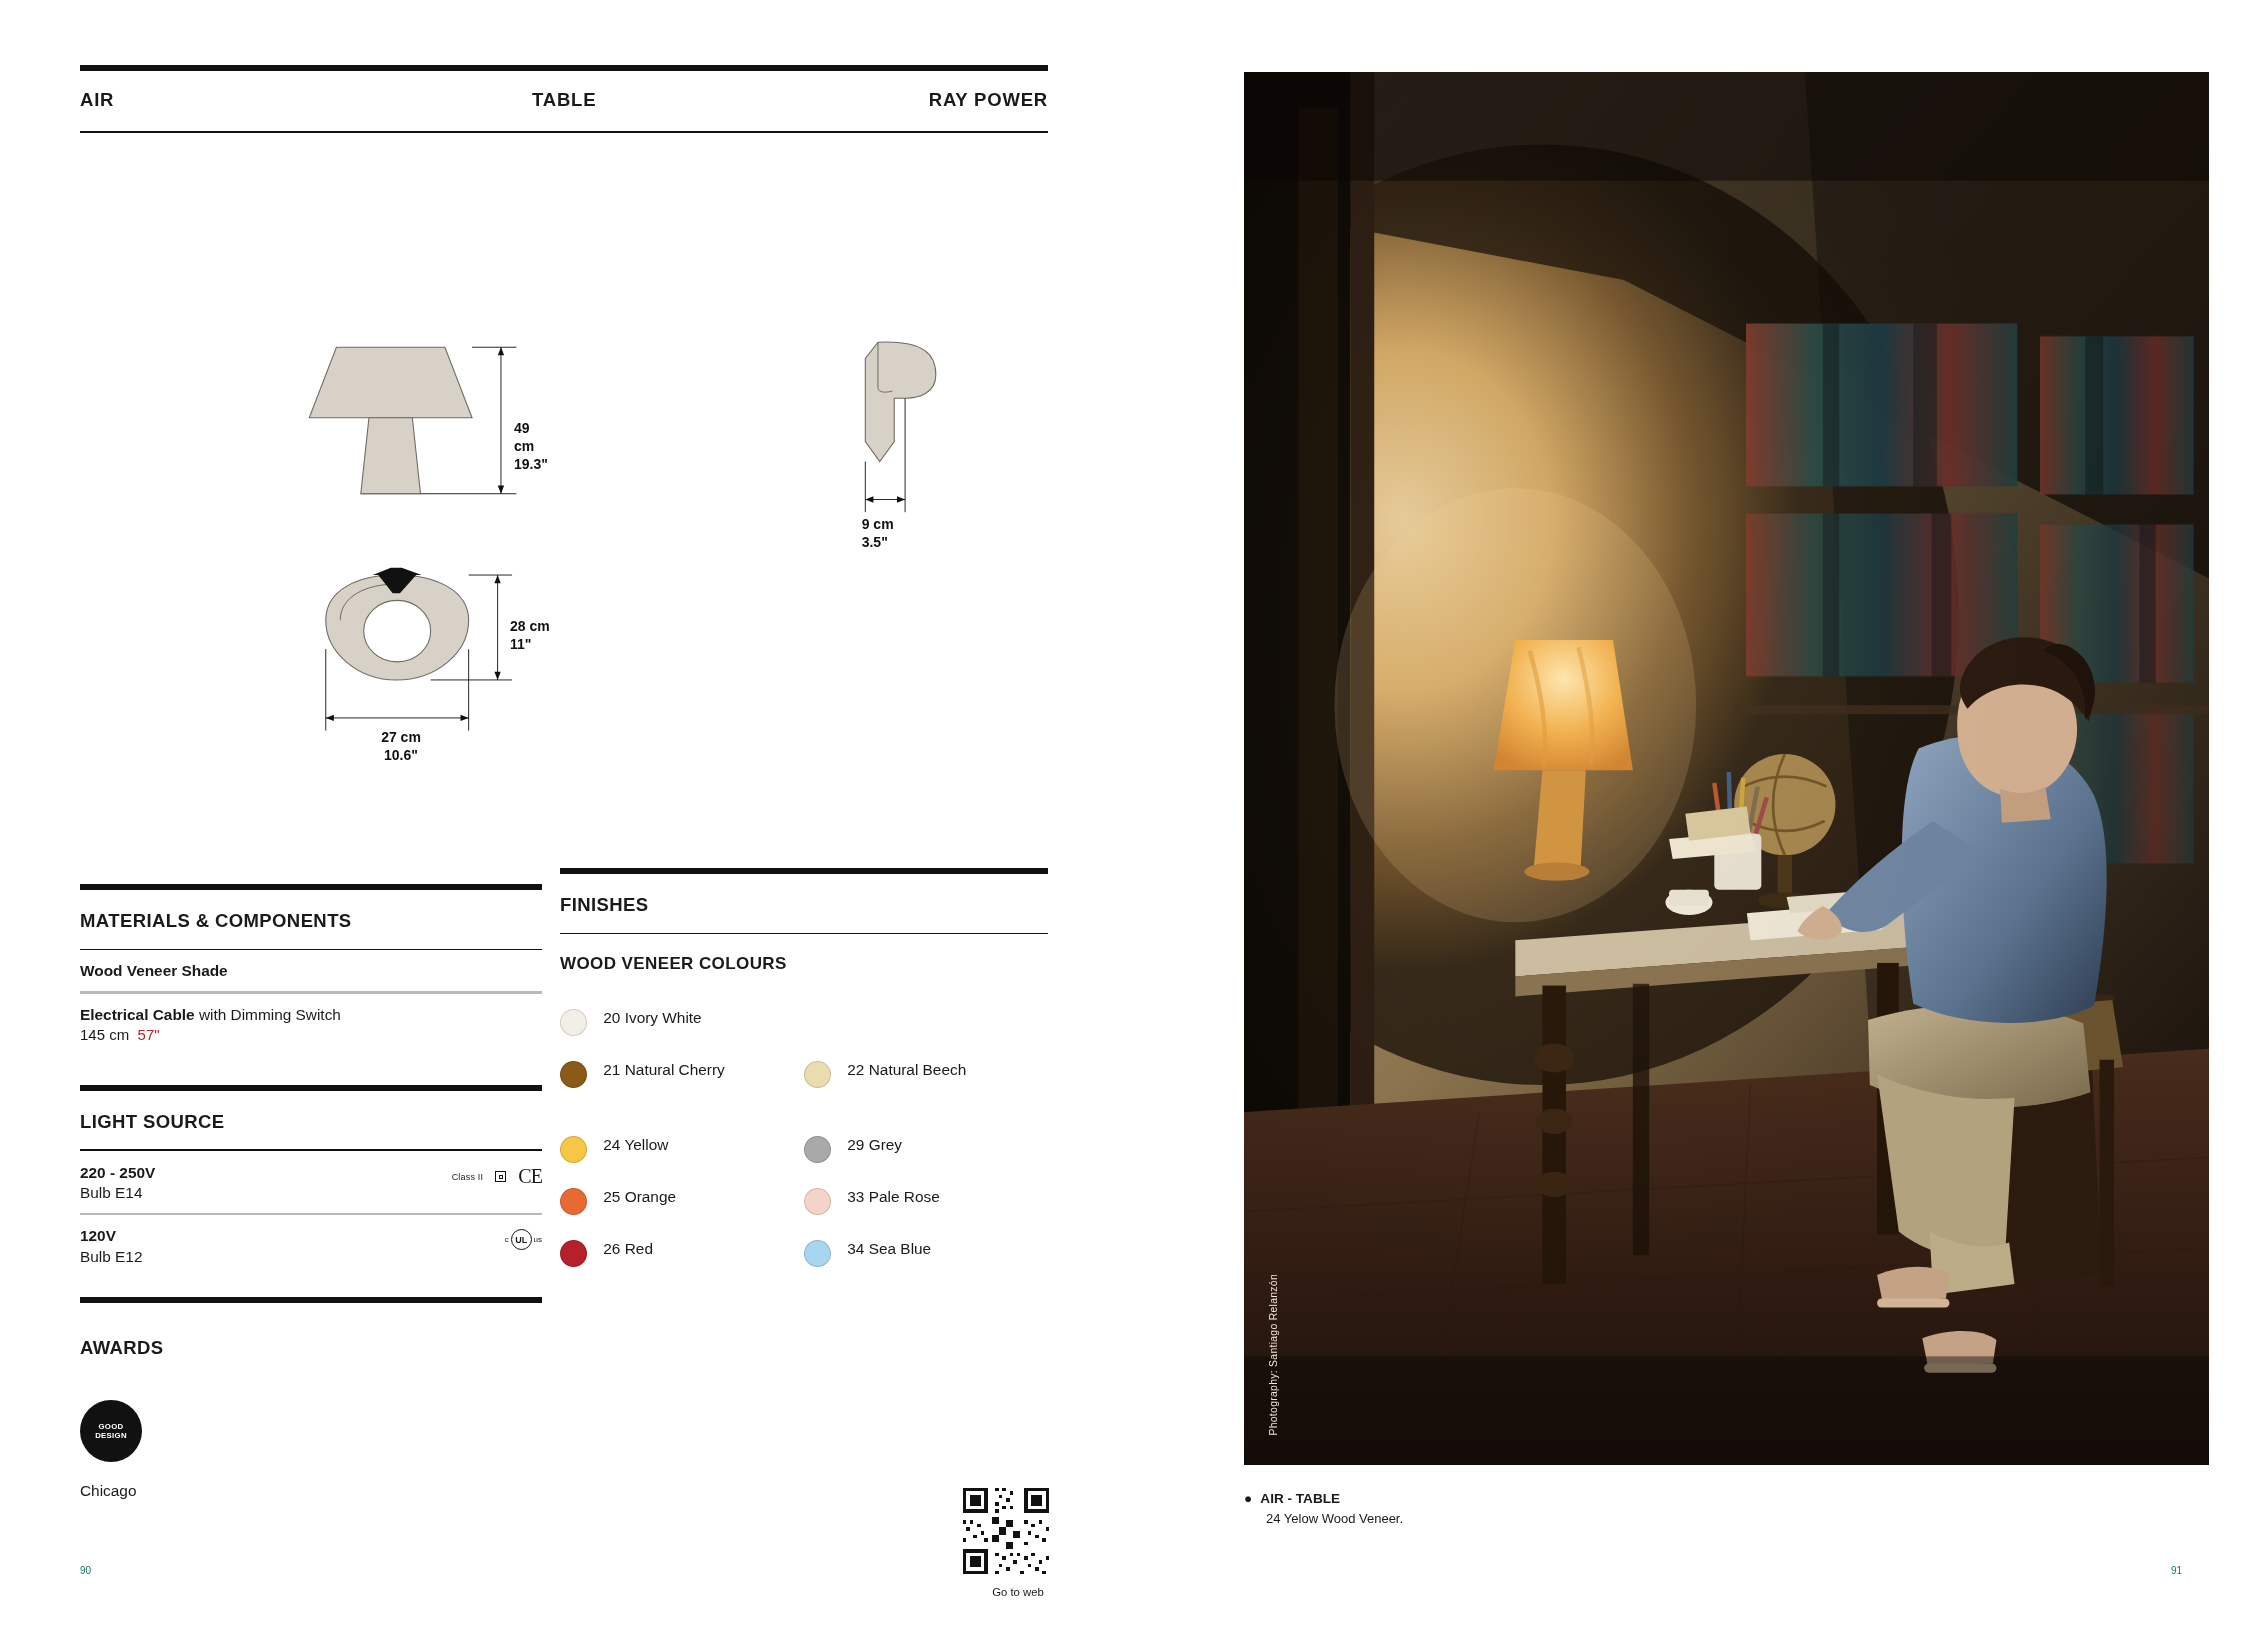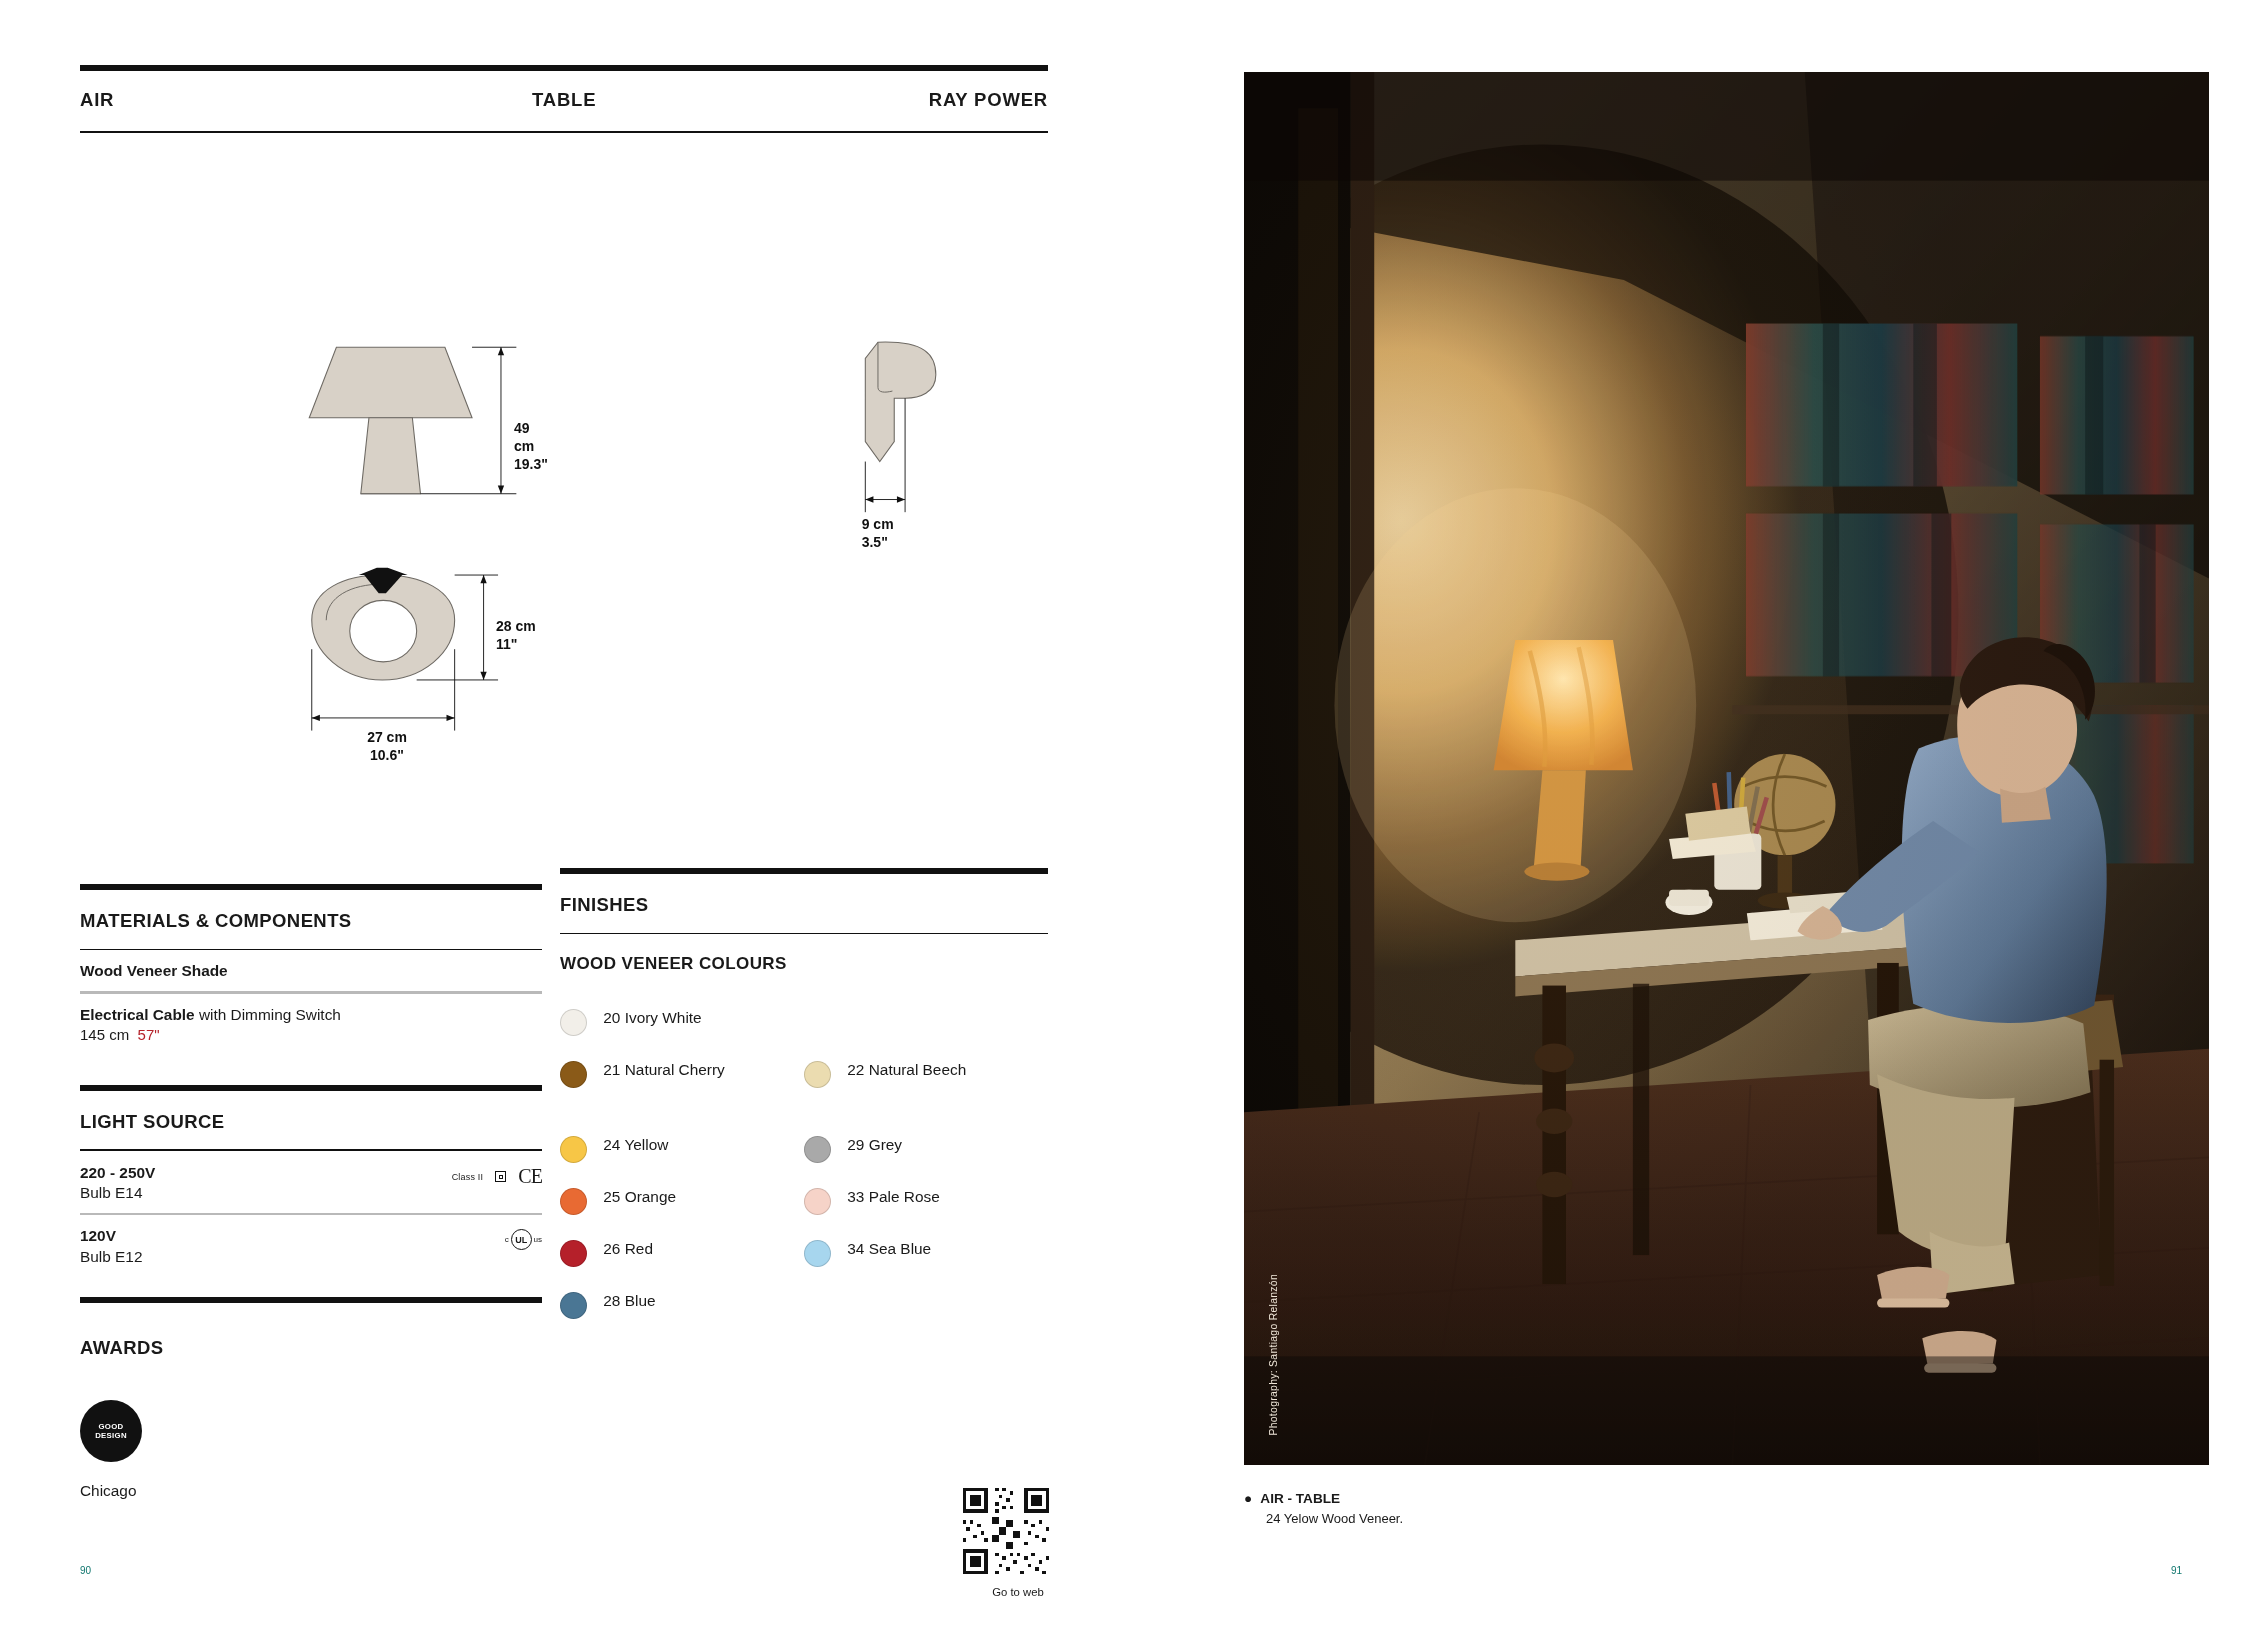--- a/index.html
+++ b/index.html
@@ -176,21 +176,21 @@
           <polygon points="62,182 53,178.5 53,185.5" fill="#111"></polygon>
           <line x1="18" y1="140" x2="18" y2="196" stroke="#111" stroke-width="1"></line>
           <line x1="62" y1="70" x2="62" y2="196" stroke="#111" stroke-width="1"></line>
         </svg>
         <div class="dim-text" style="position:absolute; left:12.7px; top:181px;">
           <div>9 cm</div>
           <div class="imp">3.5"</div>
         </div>
       </div>
 
-      <div style="position:absolute; left:170px; top:267px;">
+      <div style="position:absolute; left:184px; top:267px;">
         <svg width="308" height="208" viewBox="0 0 340 230">
 
           <path d="M68 60 C68 26 104 10 146 10 C188 10 226 26 226 60 C226 96 190 126 146 126 C104 126 68 96 68 60 Z" fill="#d8d1c7" stroke="#6e6a64" stroke-width="1.2"></path>
 
           <ellipse cx="147" cy="72" rx="37" ry="34" fill="#ffffff" stroke="#6e6a64" stroke-width="1.2"></ellipse>
 
           <path d="M84 60 C84 34 112 20 146 20" fill="none" stroke="#6e6a64" stroke-width="1.1"></path>
 
           <path d="M120 10 L174 10 L152 2 L140 2 Z" fill="#111"></path>
           <path d="M126 10 L168 10 L150 30 L142 30 Z" fill="#111"></path>
@@ -350,29 +350,20 @@
             </div>
             <div class="sw-cell">
               <span class="sw-dot" style="background:#a7d6ee"></span>
               <span class="sw-label">
                 <span>34</span>
                 <span>Sea Blue</span>
               </span>
             </div>
           </div>
 
-          <div class="sw-line">
-            <div class="sw-cell">
-              <span class="sw-dot" style="background:#4a7694"></span>
-              <span class="sw-label">
-                <span>28</span>
-                <span>Blue</span>
-              </span>
-            </div>
-          </div>
 
         </div>
       </div>
     </div>
 
     <div class="awards">
       <div class="sec-title" style="padding-top:0;">AWARDS</div>
       <div class="award-badge">
         <span>GOOD</span>
         <span>DESIGN</span>

